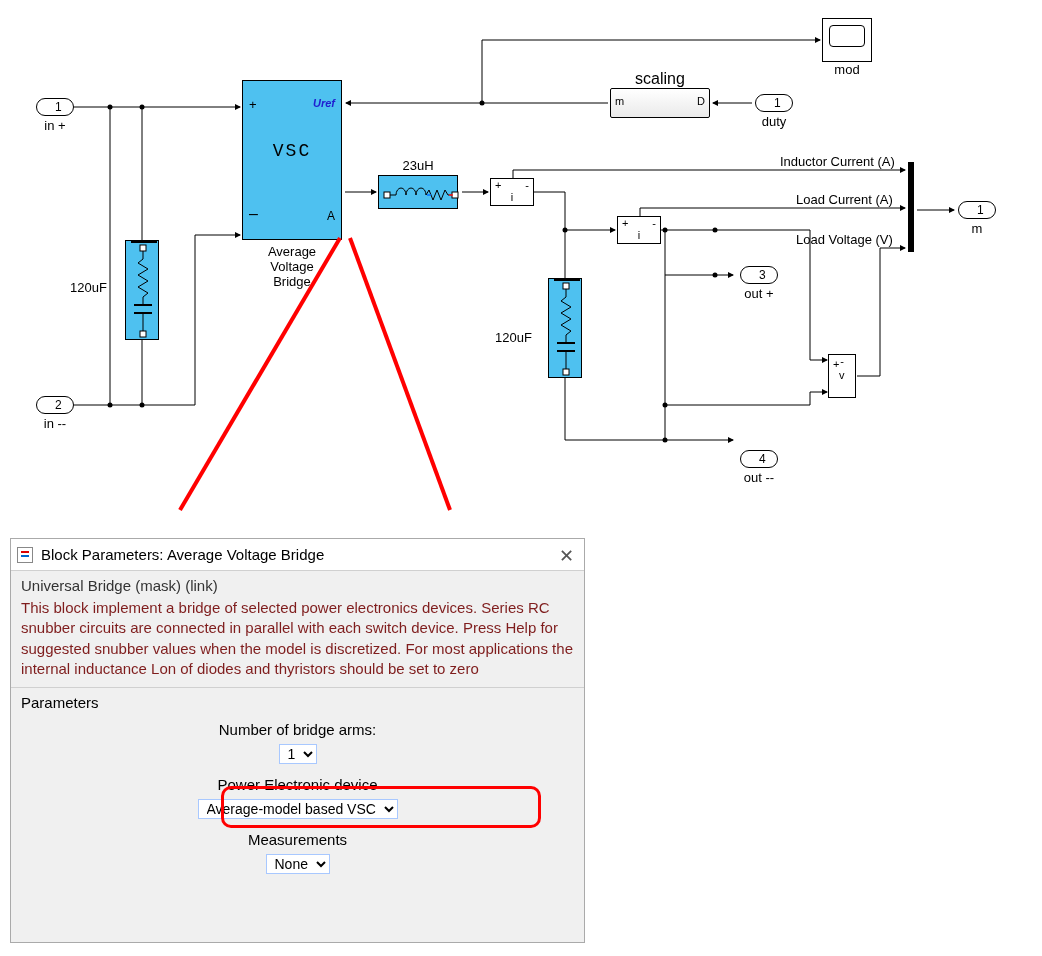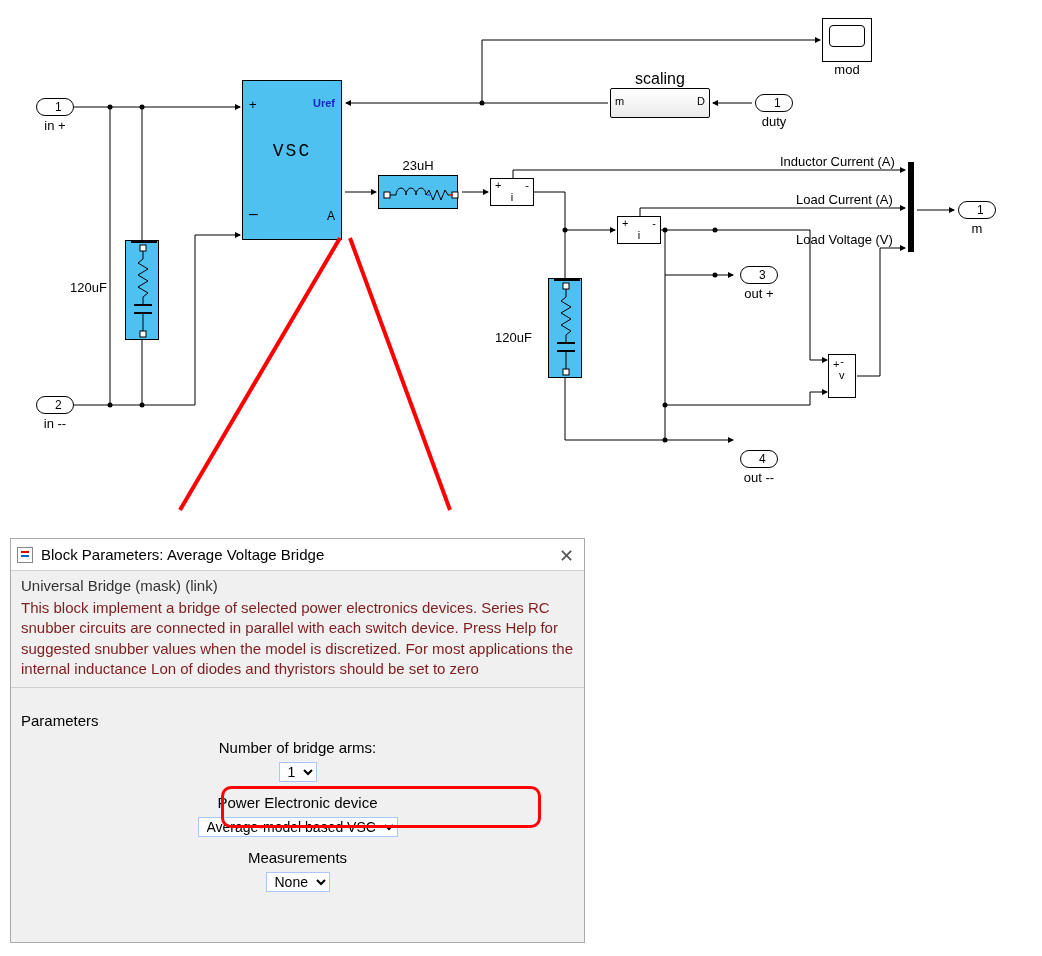--- a/index.html
+++ b/index.html
@@ -38,21 +38,21 @@
     text-align: center;
   }
   .vsc-block {
     width: 100px;
     height: 160px;
     background: #4EC1F0;
     border: 1px solid #000;
   }
   .vsc-block .plus { top: 16px; left: 6px; font-size: 13px; }
   .vsc-block .minus { bottom: 16px; left: 6px; font-size: 16px; }
-  .vsc-block .uref { top: 16px; right: 6px; font-size: 11px; font-family: Helvetica, Arial; color: #2020D0; font-weight: bold; }
+  .vsc-block .uref { top: 16px; right: 6px; font-size: 11px; font-family: Helvetica, Arial; color: #2020D0; font-weight: bold; font-style: italic; }
   .vsc-block .aport { bottom: 16px; right: 6px; font-size: 12px; }
   .vsc-block .title {
     width: 100%;
     top: 60px;
     text-align: center;
     font-size: 18px;
     font-family: "Courier New", monospace;
     letter-spacing: 2px;
   }
   .capacitor {
@@ -154,21 +154,20 @@
   .dialog .desc {
     padding: 2px 10px 8px 10px;
     font-size: 15px;
     line-height: 1.35;
     border-bottom: 1px solid #d0d0d0;
     color: #7f1d1d;
   }
   .dialog .params {
     padding: 6px 10px 4px 10px;
     font-size: 15px;
-    margin-top: 18px;
   }
   .dialog .row {
     display: flex;
     align-items: center;
     padding: 6px 10px;
     gap: 6px;
     flex-direction: column;
   }
   .dialog label { font-size: 15px; white-space: nowrap;}
   .dialog select {
@@ -292,20 +291,23 @@
   </div>
   <div class="port-label" style="left:60px; top:270px;">120uF</div>
 
   <div class="vsc-block" style="left:232px; top:70px;">
     <span class="plus">+</span>
     <span class="minus">–</span>
     <span class="uref">Uref</span>
     <span class="aport">A</span>
     <div class="title">VSC</div>
   </div>
+  <div class="port-label" style="left:232px; top:234px; width:100px; white-space:pre-line; text-align:center;">Average
+Voltage
+Bridge</div>
 
   <div class="port-label" style="left:368px; top:148px; width:80px;">23uH</div>
   <div class="inductor-block" style="left:368px; top:165px;">
     <svg width="80" height="34">
       <rect x="3" y="14" width="6" height="6" fill="#fff" stroke="#000"></rect>
       <path d="M9 17 L15 17" stroke="#000"></path>
       <path d="M15 17 A5 7 0 1 1 25 17 A5 7 0 1 1 35 17 A5 7 0 1 1 45 17" stroke="#000" fill="none"></path>
       <path d="M45 17 L48 12 L52 22 L56 12 L60 22 L64 12 L67 17 L71 17" stroke="#000" fill="none"></path>
       <rect x="71" y="14" width="6" height="6" fill="#fff" stroke="#000"></rect>
       <path d="M46 17 L50 17" stroke="#0070ff" stroke-width="1.5"></path>

